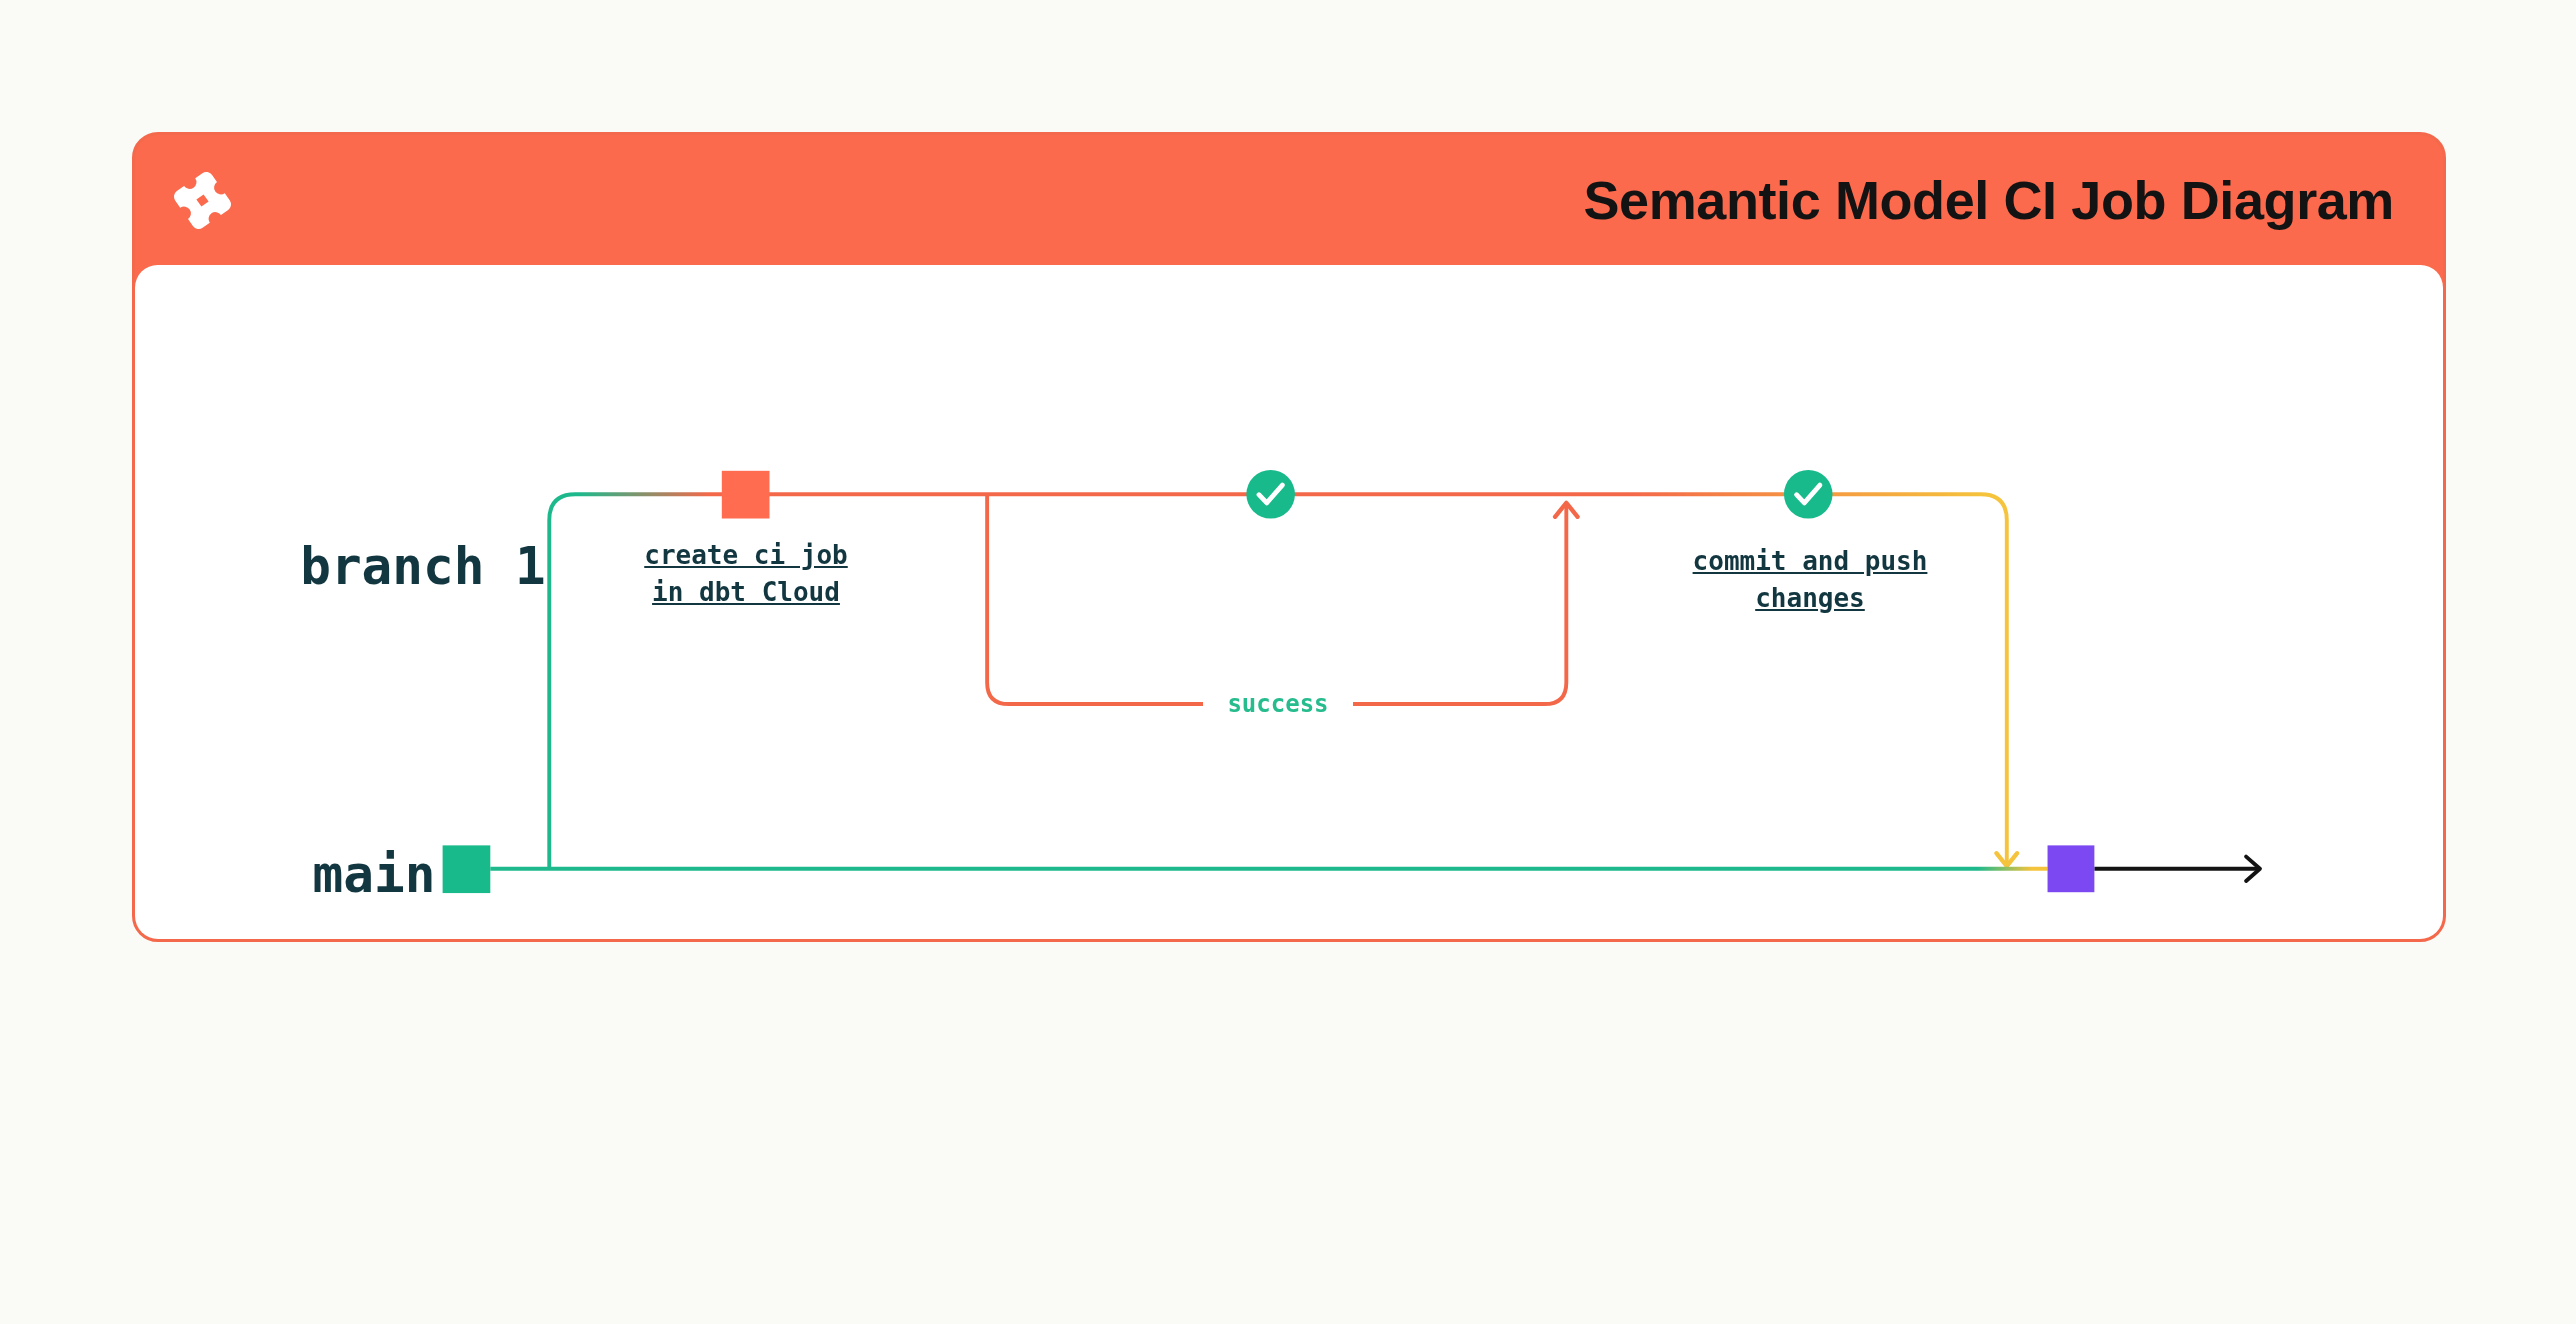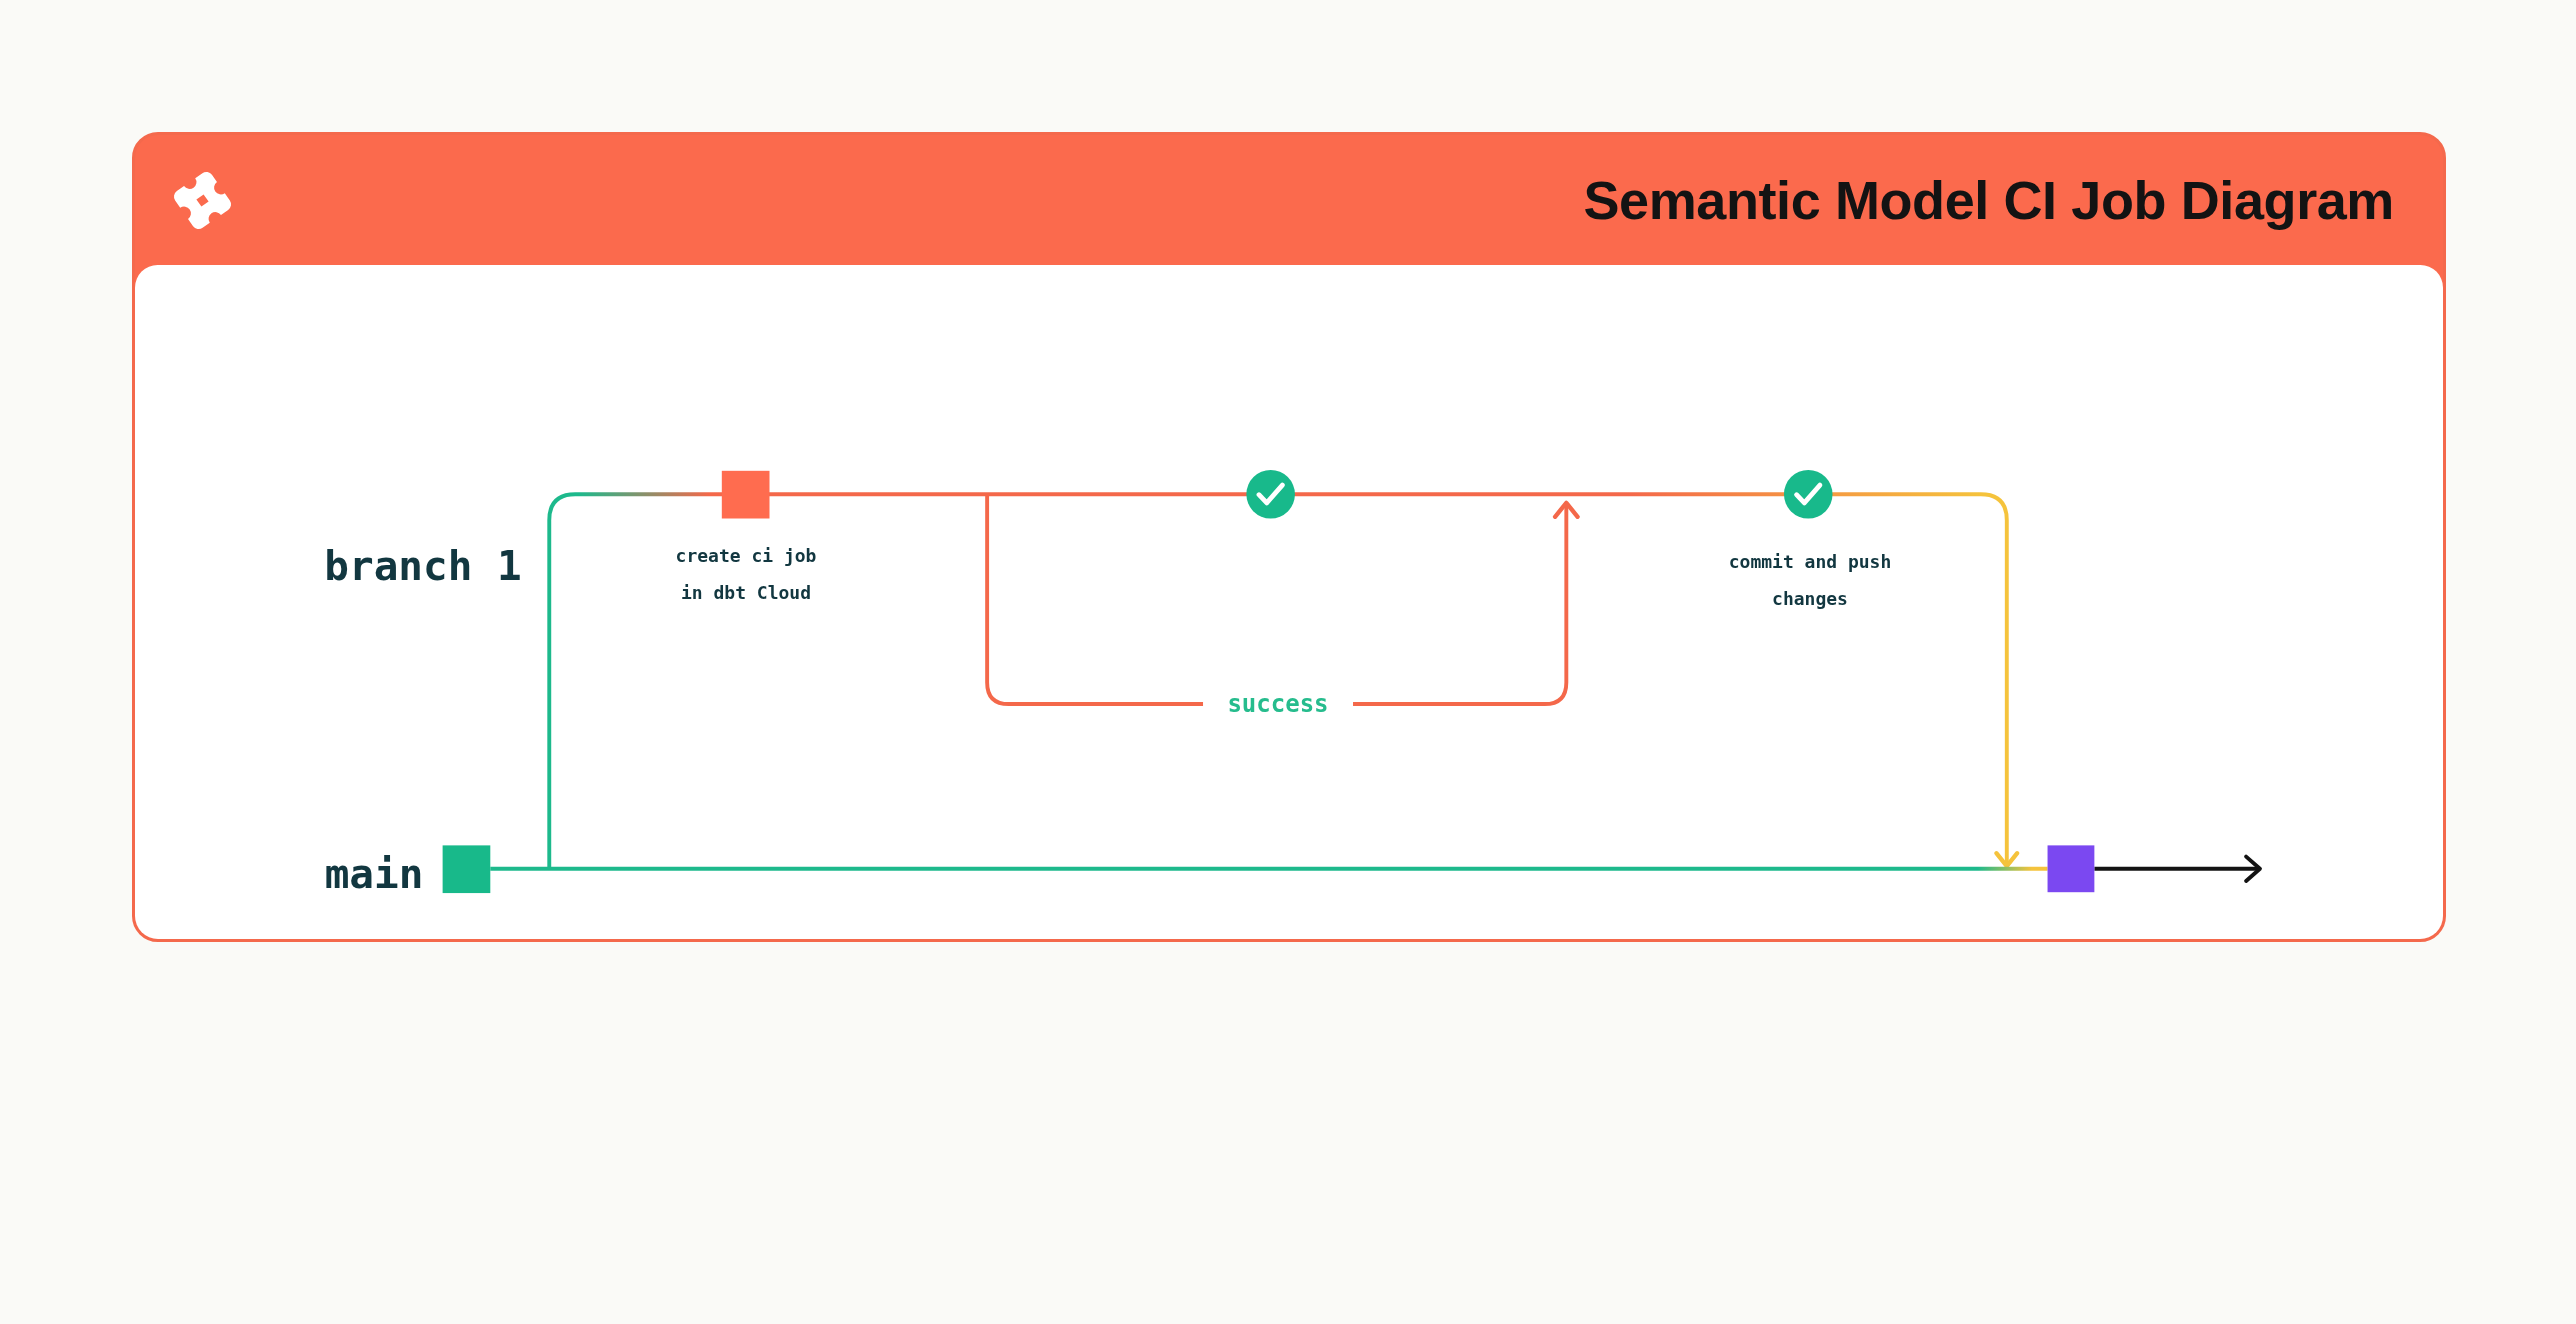--- a/index.html
+++ b/index.html
@@ -45,34 +45,35 @@
     border-radius: 22.6px 22.6px 0 0;
   }
 
   
   .diagram-svg { position: absolute; left: 0; top: 0; pointer-events: none; }
 
   .lane-label {
     position: absolute;
     transform: translateX(-50%);
     font-weight: bold;
-    font-size: 41px;
+    font-size: 51px;
     line-height: 45px;
     color: #123740;
     white-space: nowrap;
   }
   .node-label {
     position: absolute;
     transform: translateX(-50%);
     text-align: center;
     font-weight: bold;
-    font-size: 18px;
+    font-size: 26px;
     line-height: 37px;
     color: #123740;
     white-space: pre-line;
+    text-decoration: underline;
   }
   .success-label {
     position: absolute;
     transform: translate(-50%, -50%);
     font-weight: bold;
     font-size: 24px;
     color: #26BC8D;
     white-space: nowrap;
   }
 </style>

